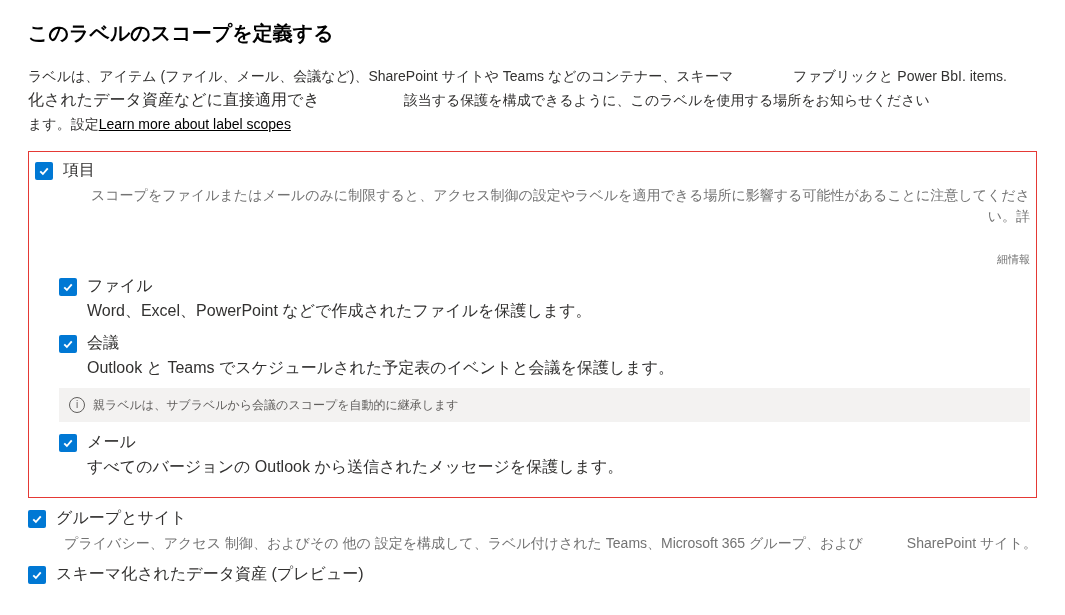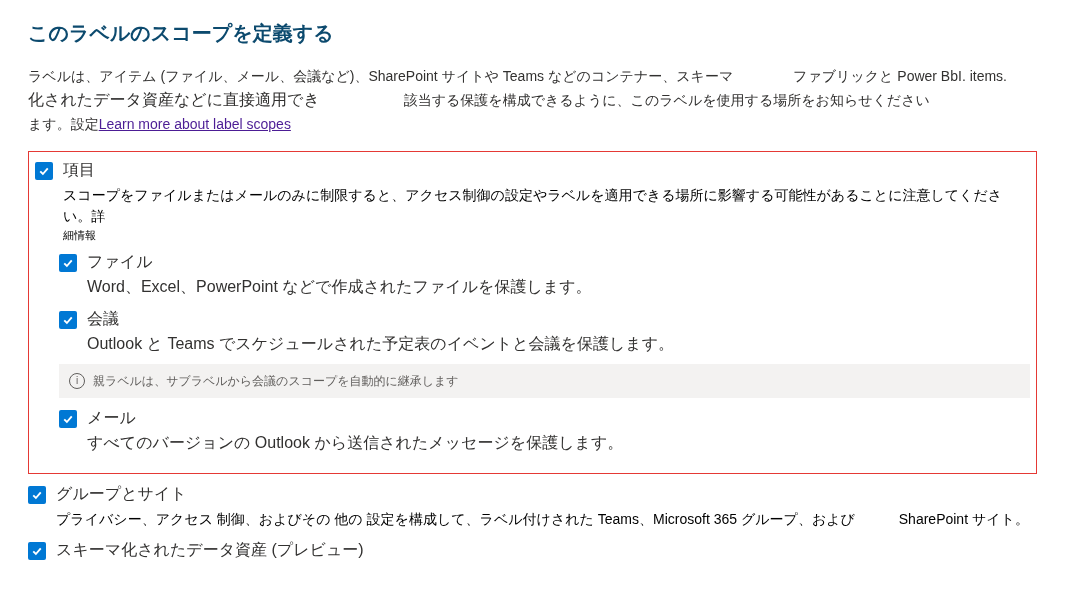--- a/index.html
+++ b/index.html
@@ -7,28 +7,28 @@
       font-family: "Segoe UI", "Meiryo", "Yu Gothic", sans-serif;
       font-size: 14px;
       color: #323130;
       background: #fff;
       padding: 20px 28px;
       width: 1065px;
     }
     h1.page-title {
       font-size: 20px;
       font-weight: 600;
-      color: #0c4a6e;
+      color: #000000;
       margin-bottom: 18px;
     }
     .intro-text {
       line-height: 1.6;
       margin-bottom: 16px;
     }
-    .link { color: #4c1d95; text-decoration: underline; cursor: pointer; }
+    .link { color: #000000; text-decoration: underline; cursor: pointer; }
     .intro-sub {
       font-size: 16px;
     }
     .highlight-box {
       border: 1px solid #e53935;
       padding: 8px 6px 8px 6px;
       margin-bottom: 10px;
     }
     .check-row {
       display: flex;
@@ -46,22 +46,22 @@
       background: #0078d4;
       color: #fff;
       border-radius: 2px;
       font-size: 13px;
       line-height: 1;
       margin-top: 2px;
       cursor: pointer;
     }
     .checkbox svg { width: 12px; height: 12px; }
     .item-label { font-size: 16px; font-weight: 400; }
-    .item-desc { font-size: 14px; color: #000000; margin-top: 2px; margin-left: 28px; margin-bottom: 8px; line-height: 1.5;}
-    .more-link-small { font-size: 11px; }
+    .item-desc { font-size: 14px; color: #737373; margin-top: 2px; margin-left: 28px; margin-bottom: 8px; line-height: 1.5; text-align: right;}
+    .more-link-small { font-size: 11px; margin-top: 24px; }
     .sub-items { margin-left: 24px; margin-top: 6px; }
     .sub-item { margin-bottom: 10px; }
     .sub-item .check-row { margin-bottom: 2px; }
     .sub-desc { margin-left: 28px; font-size: 16px; line-height: 1.5; margin-bottom: 8px; }
     .info-banner {
       background: #f3f2f1;
       padding: 8px 10px;
       margin-left: 0px;
       margin-top: 4px;
       display: flex;

